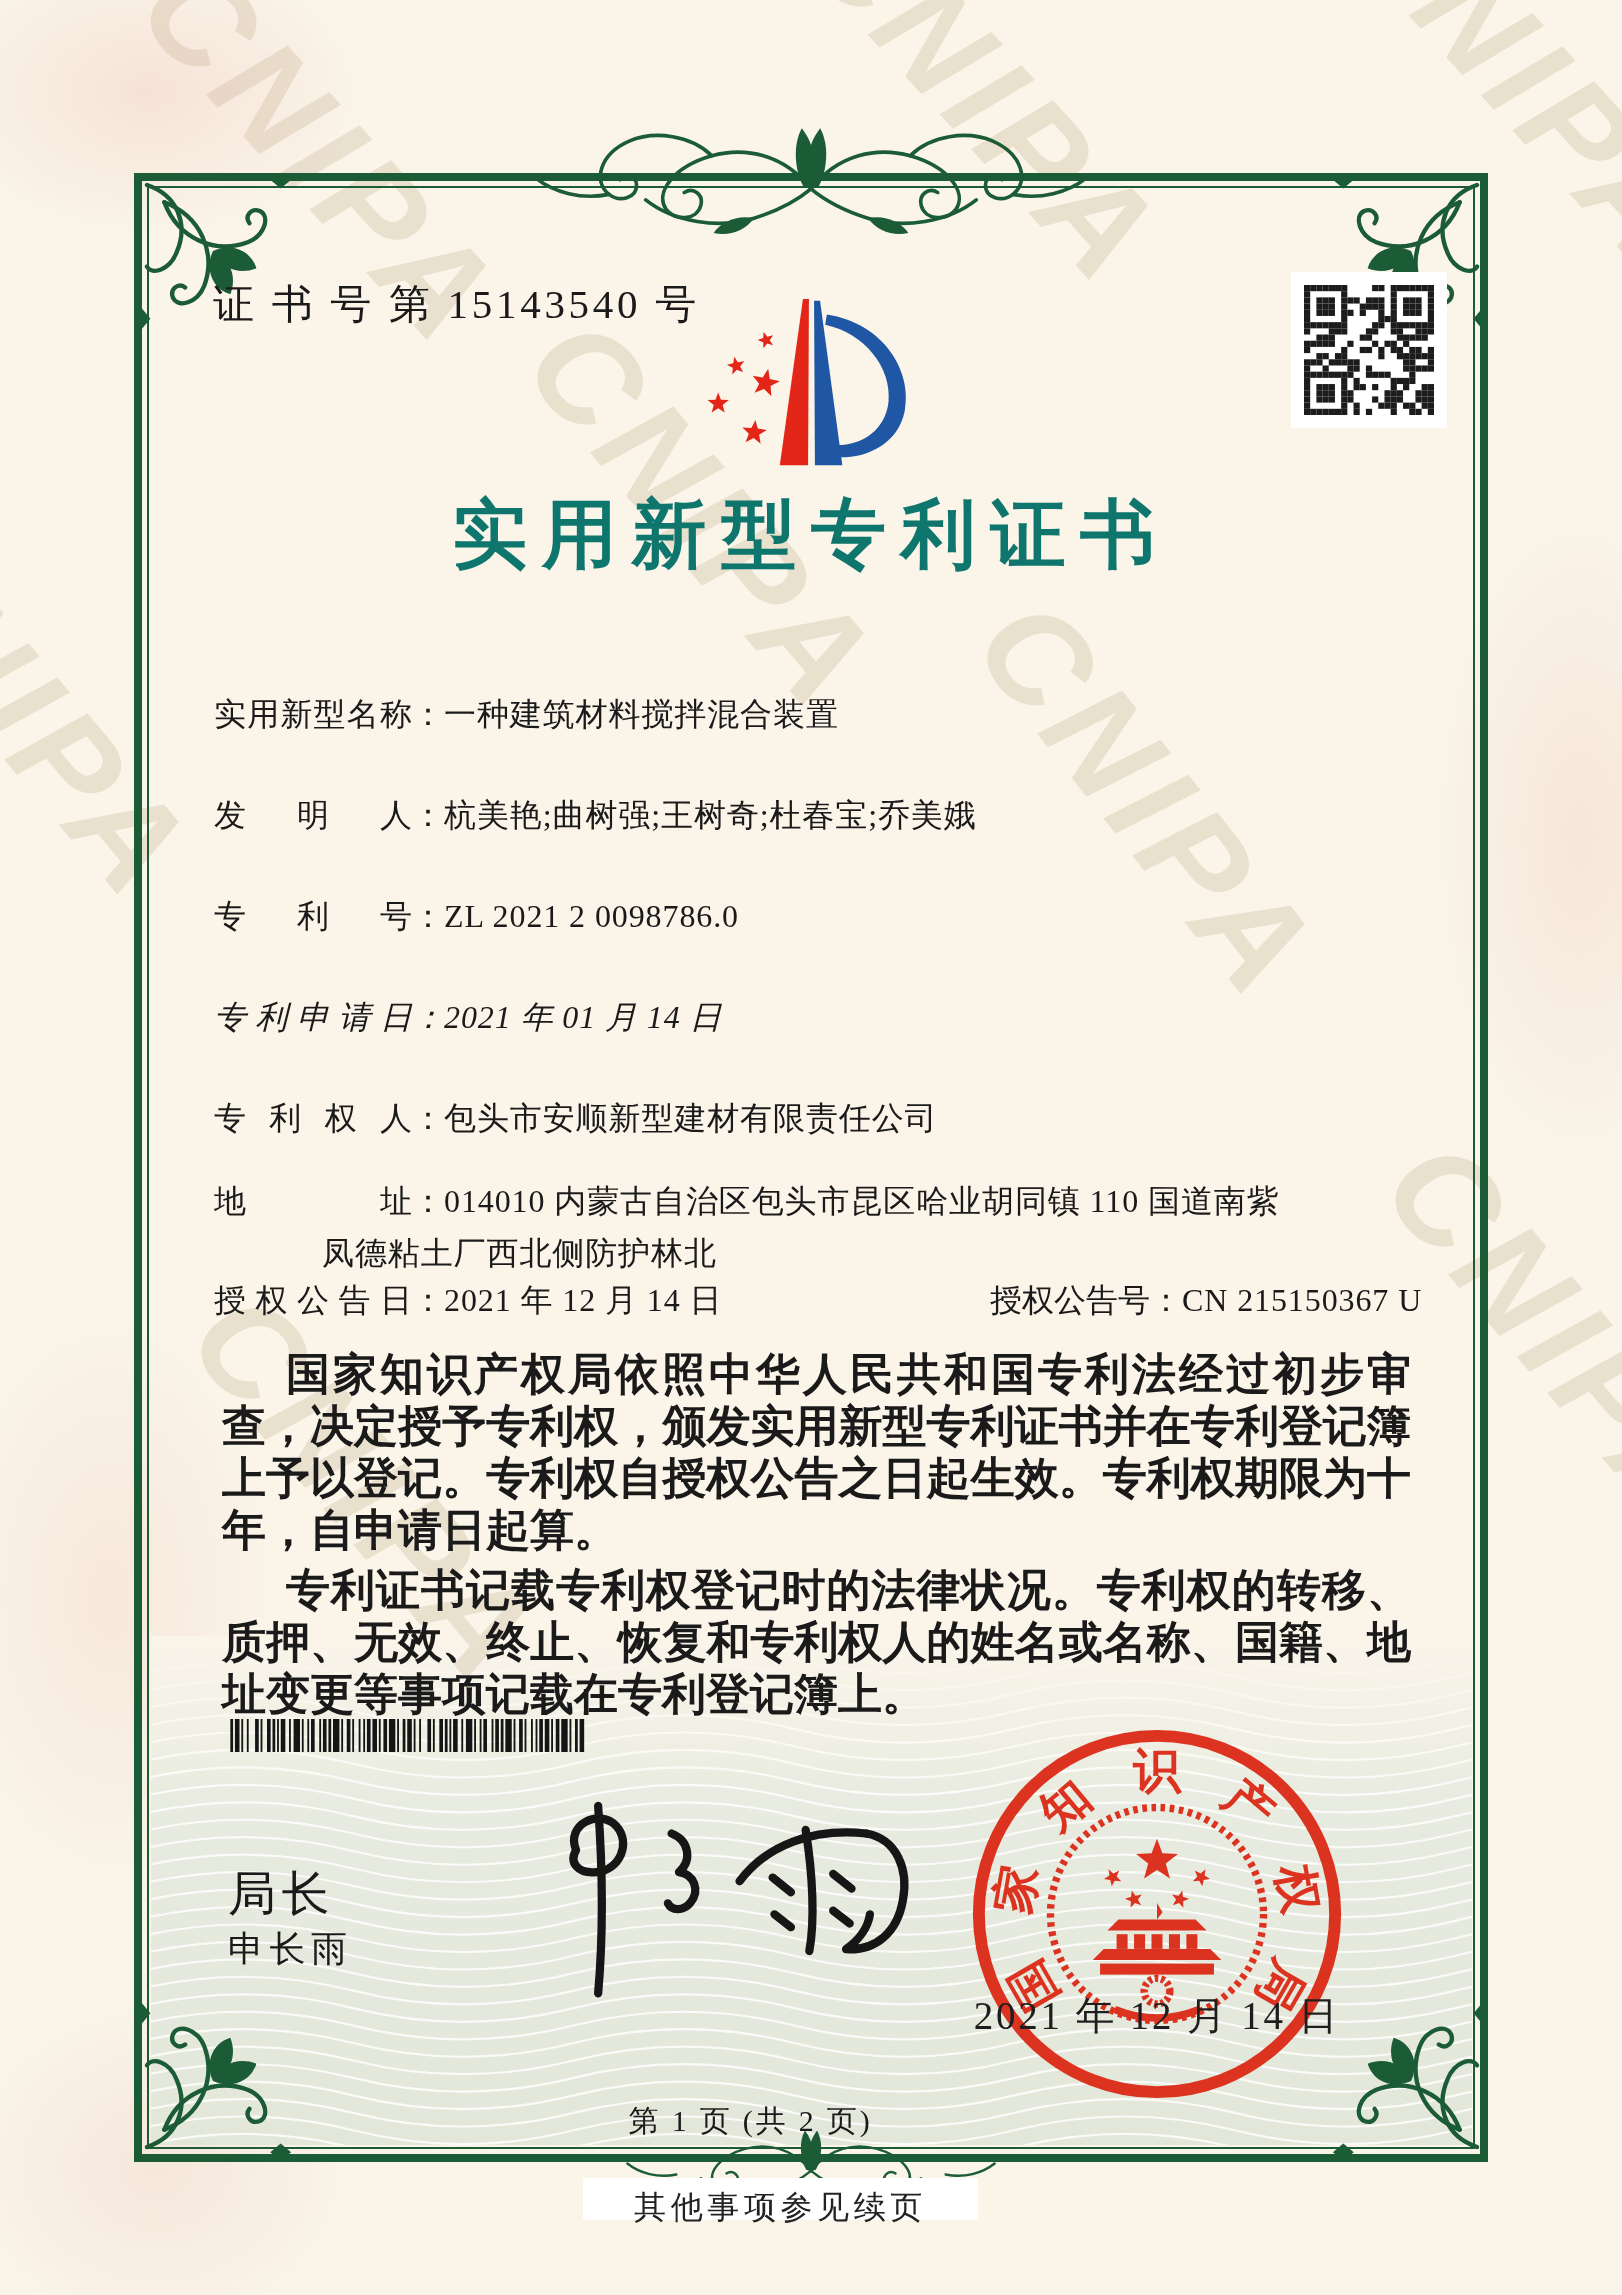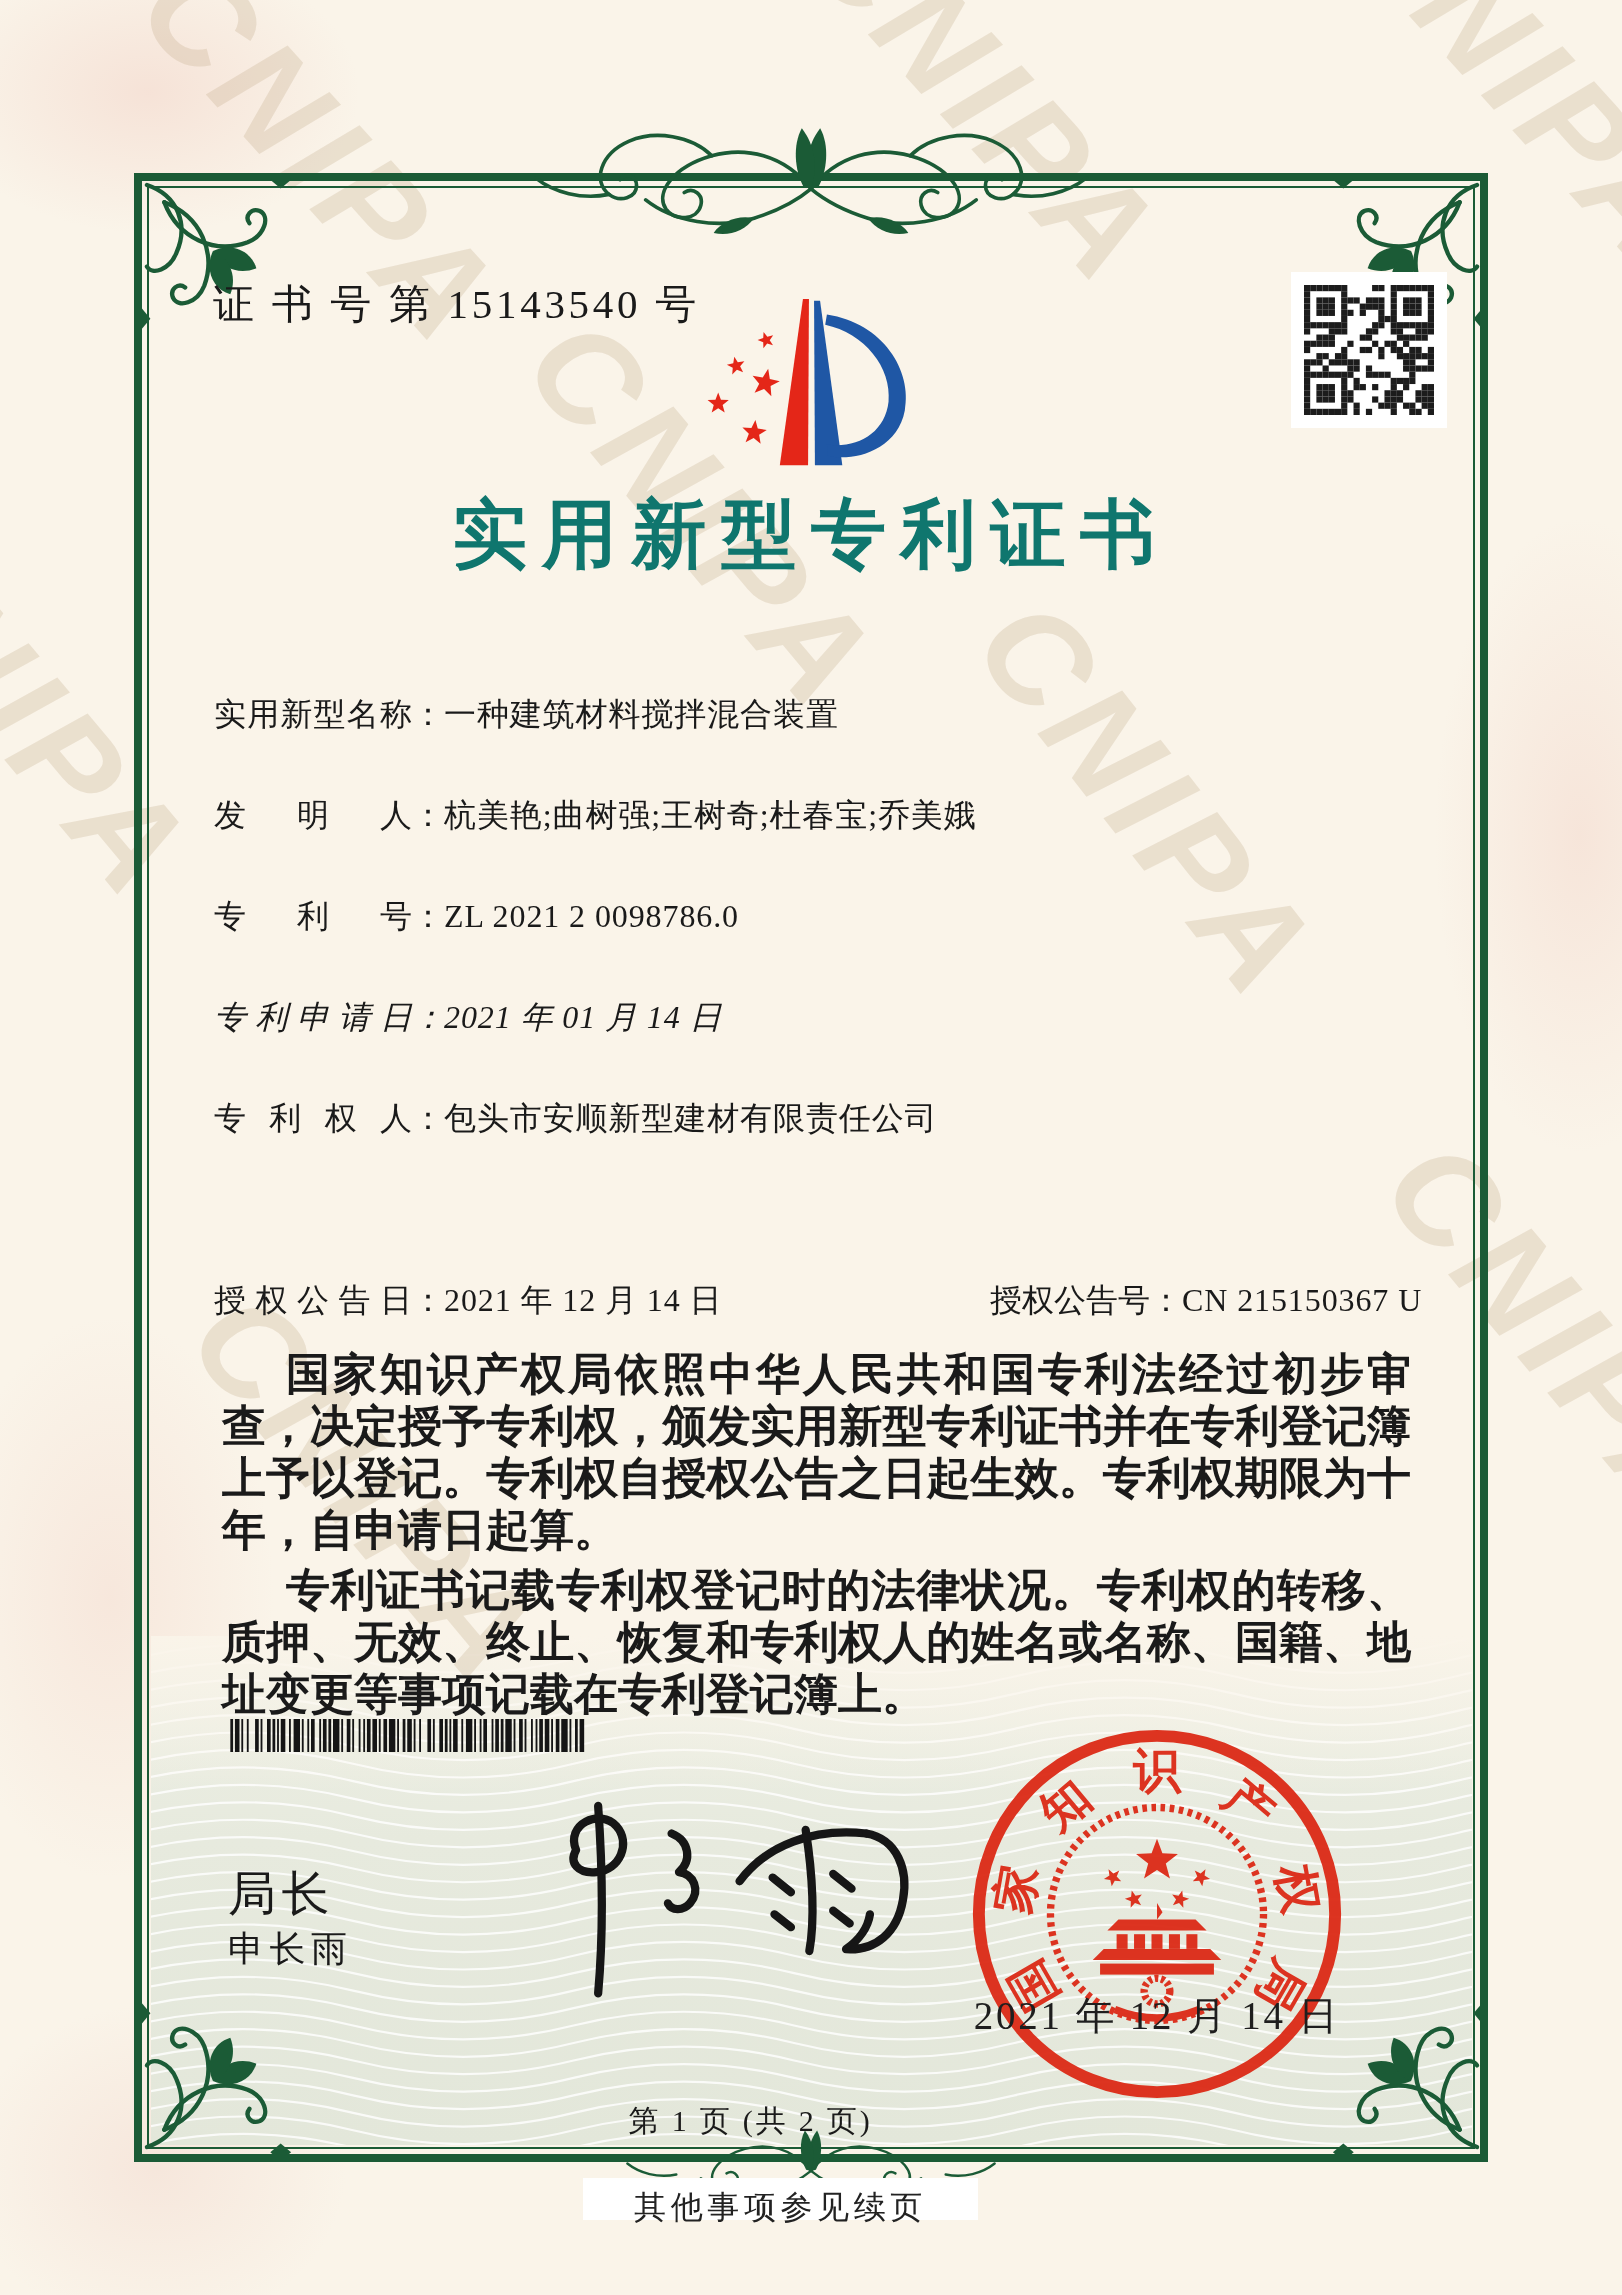--- a/index.html
+++ b/index.html
@@ -464,20 +464,24 @@
   </div>
   <div class="frow" style="top:895px;">
     <span class="flabel">专利号</span><span>：</span><span class="fvalue">ZL 2021 2 0098786.0</span>
   </div>
   <div class="frow" style="top:996px;font-style:italic;">
     <span class="flabel">专利申请日</span><span>：</span><span class="fvalue">2021 年 01 月 14 日</span>
   </div>
   <div class="frow" style="top:1097px;">
     <span class="flabel">专利权人</span><span>：</span><span class="fvalue">包头市安顺新型建材有限责任公司</span>
   </div>
+  <div class="frow" style="top:1180px;">
+    <span class="flabel">地址</span><span>：</span><span class="fvalue">014010 内蒙古自治区包头市昆区哈业胡同镇 110 国道南紫</span>
+    <span class="addr-line2">凤德粘土厂西北侧防护林北</span>
+  </div>
   <div class="frow" style="top:1279px;">
     <span class="flabel">授权公告日</span><span>：</span><span class="fvalue">2021 年 12 月 14 日</span>
     <span class="grant-no"><span>授权公告号</span><span>：</span><span class="fvalue">CN 215150367 U</span></span>
   </div>
 
   <div class="paras">
     <p>国家知识产权局依照中华人民共和国专利法经过初步审查，决定授予专利权，颁发实用新型专利证书并在专利登记簿上予以登记。专利权自授权公告之日起生效。专利权期限为十年，自申请日起算。</p>
     <p>专利证书记载专利权登记时的法律状况。专利权的转移、质押、无效、终止、恢复和专利权人的姓名或名称、国籍、地址变更等事项记载在专利登记簿上。</p>
   </div>
 

